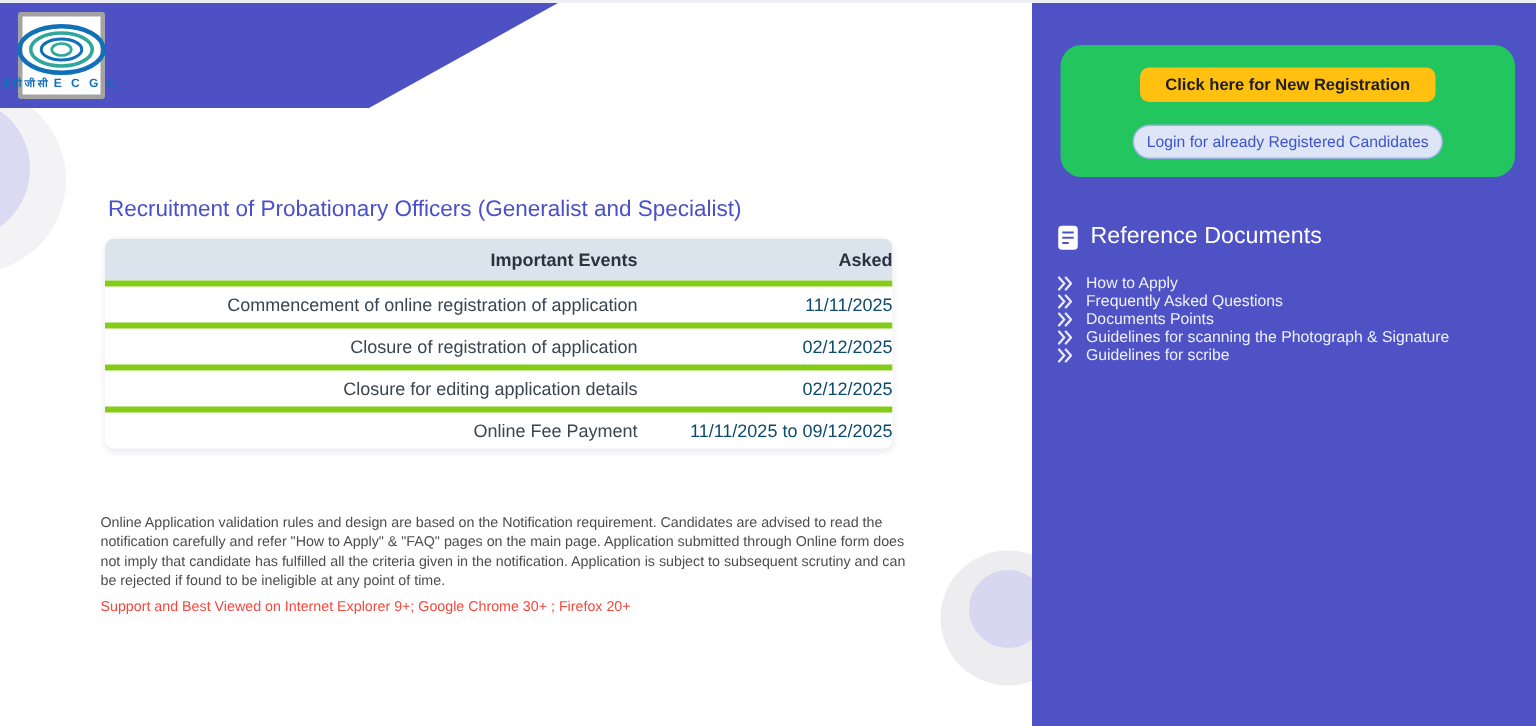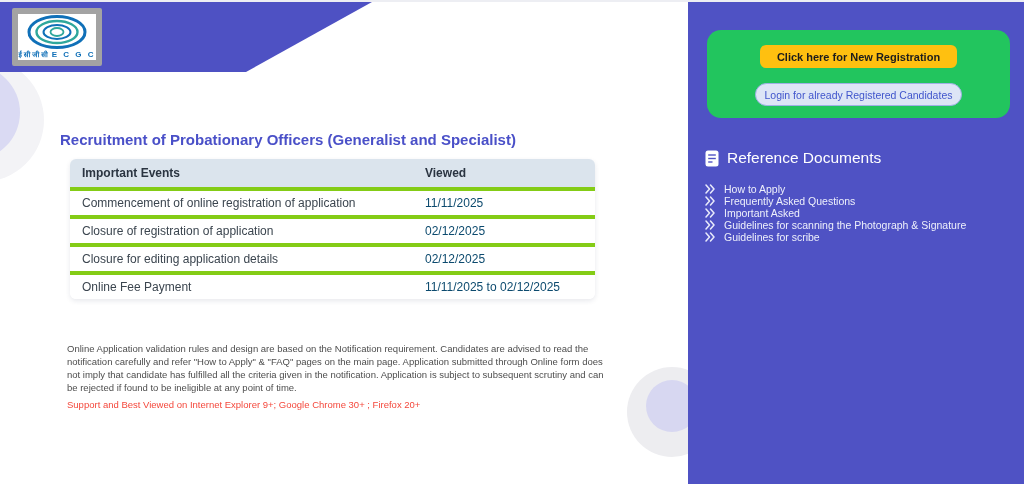--- a/index.html
+++ b/index.html
@@ -31,49 +31,50 @@
   
   .banner {
     position: absolute; left: 0; top: 2px;
     width: 380px; height: 70px;
     background: #4e51c3;
     clip-path: polygon(0 0, 372px 0, 246px 100%, 0 100%);
     z-index: 2;
   }
   .logo-box {
     position: absolute; left: 12px; top: 6px;
-    width: 90px; height: 58px;
+    width: 58px; height: 58px;
     background: #ffffff;
-    border: 6px solid #a3a3a3;
+    border: 3px solid #a3a3a3;
     border-radius: 2px;
-    display: flex; flex-direction: column; align-items: center; justify-content: flex-start;
+    display: flex; flex-direction: column; align-items: center; justify-content: center;
     cursor: pointer;
   }
   .logo-eye { display: block; margin-top: 1px; }
   .logo-text { display: flex; align-items: baseline; gap: 4px; margin-top: 1px; }
   .logo-hindi { font-size: 7px; font-weight: bold; color: #1070b8; white-space: nowrap; }
   .logo-latin { font-size: 8px; font-weight: bold; color: #1070b8; letter-spacing: 2px; white-space: nowrap; }
 
   
   .main { position: absolute; left: 0; top: 0; width: 688px; height: 484px; z-index: 3; }
 
   .page-title {
-    position: absolute; left: 60px; top: 131px;
-    font-size: 15px; font-weight: 700;
+    position: absolute; left: 72px; top: 131px;
+    font-size: 15px; font-weight: 400;
     color: #4a50c8;
   }
 
   .events-table {
     position: absolute; left: 70px; top: 159px;
     width: 525px;
     border-radius: 6px;
     overflow: hidden;
     box-shadow: 0 2px 5px rgba(30,40,80,0.10);
     background: #ffffff;
     font-size: 12px;
+    text-align: right;
   }
   .t-row { display: flex; height: 28px; align-items: center; background: #ffffff; border-top: 4px solid #84cc16; }
   .t-row.t-head { background: #dbe4ed; border-top: none; }
   .t-col1 { width: 355px; padding-left: 12px; color: #3b454f; }
   .t-col2 { width: 170px; color: #0c4a6e; }
   .t-head .t-col1, .t-head .t-col2 { font-weight: bold; color: #2a3441; font-size: 12px; }
 
   .disclaimer {
     position: absolute; left: 67px; top: 342px;
     width: 548px;
@@ -162,37 +163,37 @@
     </div>
   </div>
 
   <div class="main">
 
     <div class="page-title">Recruitment of Probationary Officers (Generalist and Specialist)</div>
 
     <div class="events-table">
       <div class="t-row t-head">
         <div class="t-col1">Important Events</div>
-        <div class="t-col2">Viewed</div>
+        <div class="t-col2">Asked</div>
       </div>
       <div class="t-row">
         <div class="t-col1">Commencement of online registration of application</div>
         <div class="t-col2">11/11/2025</div>
       </div>
       <div class="t-row">
         <div class="t-col1">Closure of registration of application</div>
         <div class="t-col2">02/12/2025</div>
       </div>
       <div class="t-row">
         <div class="t-col1">Closure for editing application details</div>
         <div class="t-col2">02/12/2025</div>
       </div>
       <div class="t-row">
         <div class="t-col1">Online Fee Payment</div>
-        <div class="t-col2">11/11/2025 to 02/12/2025</div>
+        <div class="t-col2">11/11/2025 to 09/12/2025</div>
       </div>
     </div>
 
     <div class="disclaimer">Online Application validation rules and design are based on the Notification requirement. Candidates are advised to read the notification carefully and refer "How to Apply" &amp; "FAQ" pages on the main page. Application submitted through Online form does not imply that candidate has fulfilled all the criteria given in the notification. Application is subject to subsequent scrutiny and can be rejected if found to be ineligible at any point of time.</div>
     <div class="support-note">Support and Best Viewed on Internet Explorer 9+; Google Chrome 30+ ; Firefox 20+</div>
   </div>
 
   <div class="sidebar">
 
     <div class="auth-card">
@@ -220,21 +221,21 @@
       <div class="ref-link">
         <svg class="chev" width="11" height="10" viewBox="0 0 11 10">
             <path d="M1 1l3.5 4L1 9M5.5 1L9 5 5.5 9" fill="none" stroke="#e8eafb" stroke-width="1.5" stroke-linecap="round" stroke-linejoin="round"></path>
           </svg>
         <span>Frequently Asked Questions</span>
       </div>
       <div class="ref-link">
         <svg class="chev" width="11" height="10" viewBox="0 0 11 10">
             <path d="M1 1l3.5 4L1 9M5.5 1L9 5 5.5 9" fill="none" stroke="#e8eafb" stroke-width="1.5" stroke-linecap="round" stroke-linejoin="round"></path>
           </svg>
-        <span>Important Asked</span>
+        <span>Documents Points</span>
       </div>
       <div class="ref-link">
         <svg class="chev" width="11" height="10" viewBox="0 0 11 10">
             <path d="M1 1l3.5 4L1 9M5.5 1L9 5 5.5 9" fill="none" stroke="#e8eafb" stroke-width="1.5" stroke-linecap="round" stroke-linejoin="round"></path>
           </svg>
         <span>Guidelines for scanning the Photograph &amp; Signature</span>
       </div>
       <div class="ref-link">
         <svg class="chev" width="11" height="10" viewBox="0 0 11 10">
             <path d="M1 1l3.5 4L1 9M5.5 1L9 5 5.5 9" fill="none" stroke="#e8eafb" stroke-width="1.5" stroke-linecap="round" stroke-linejoin="round"></path>

